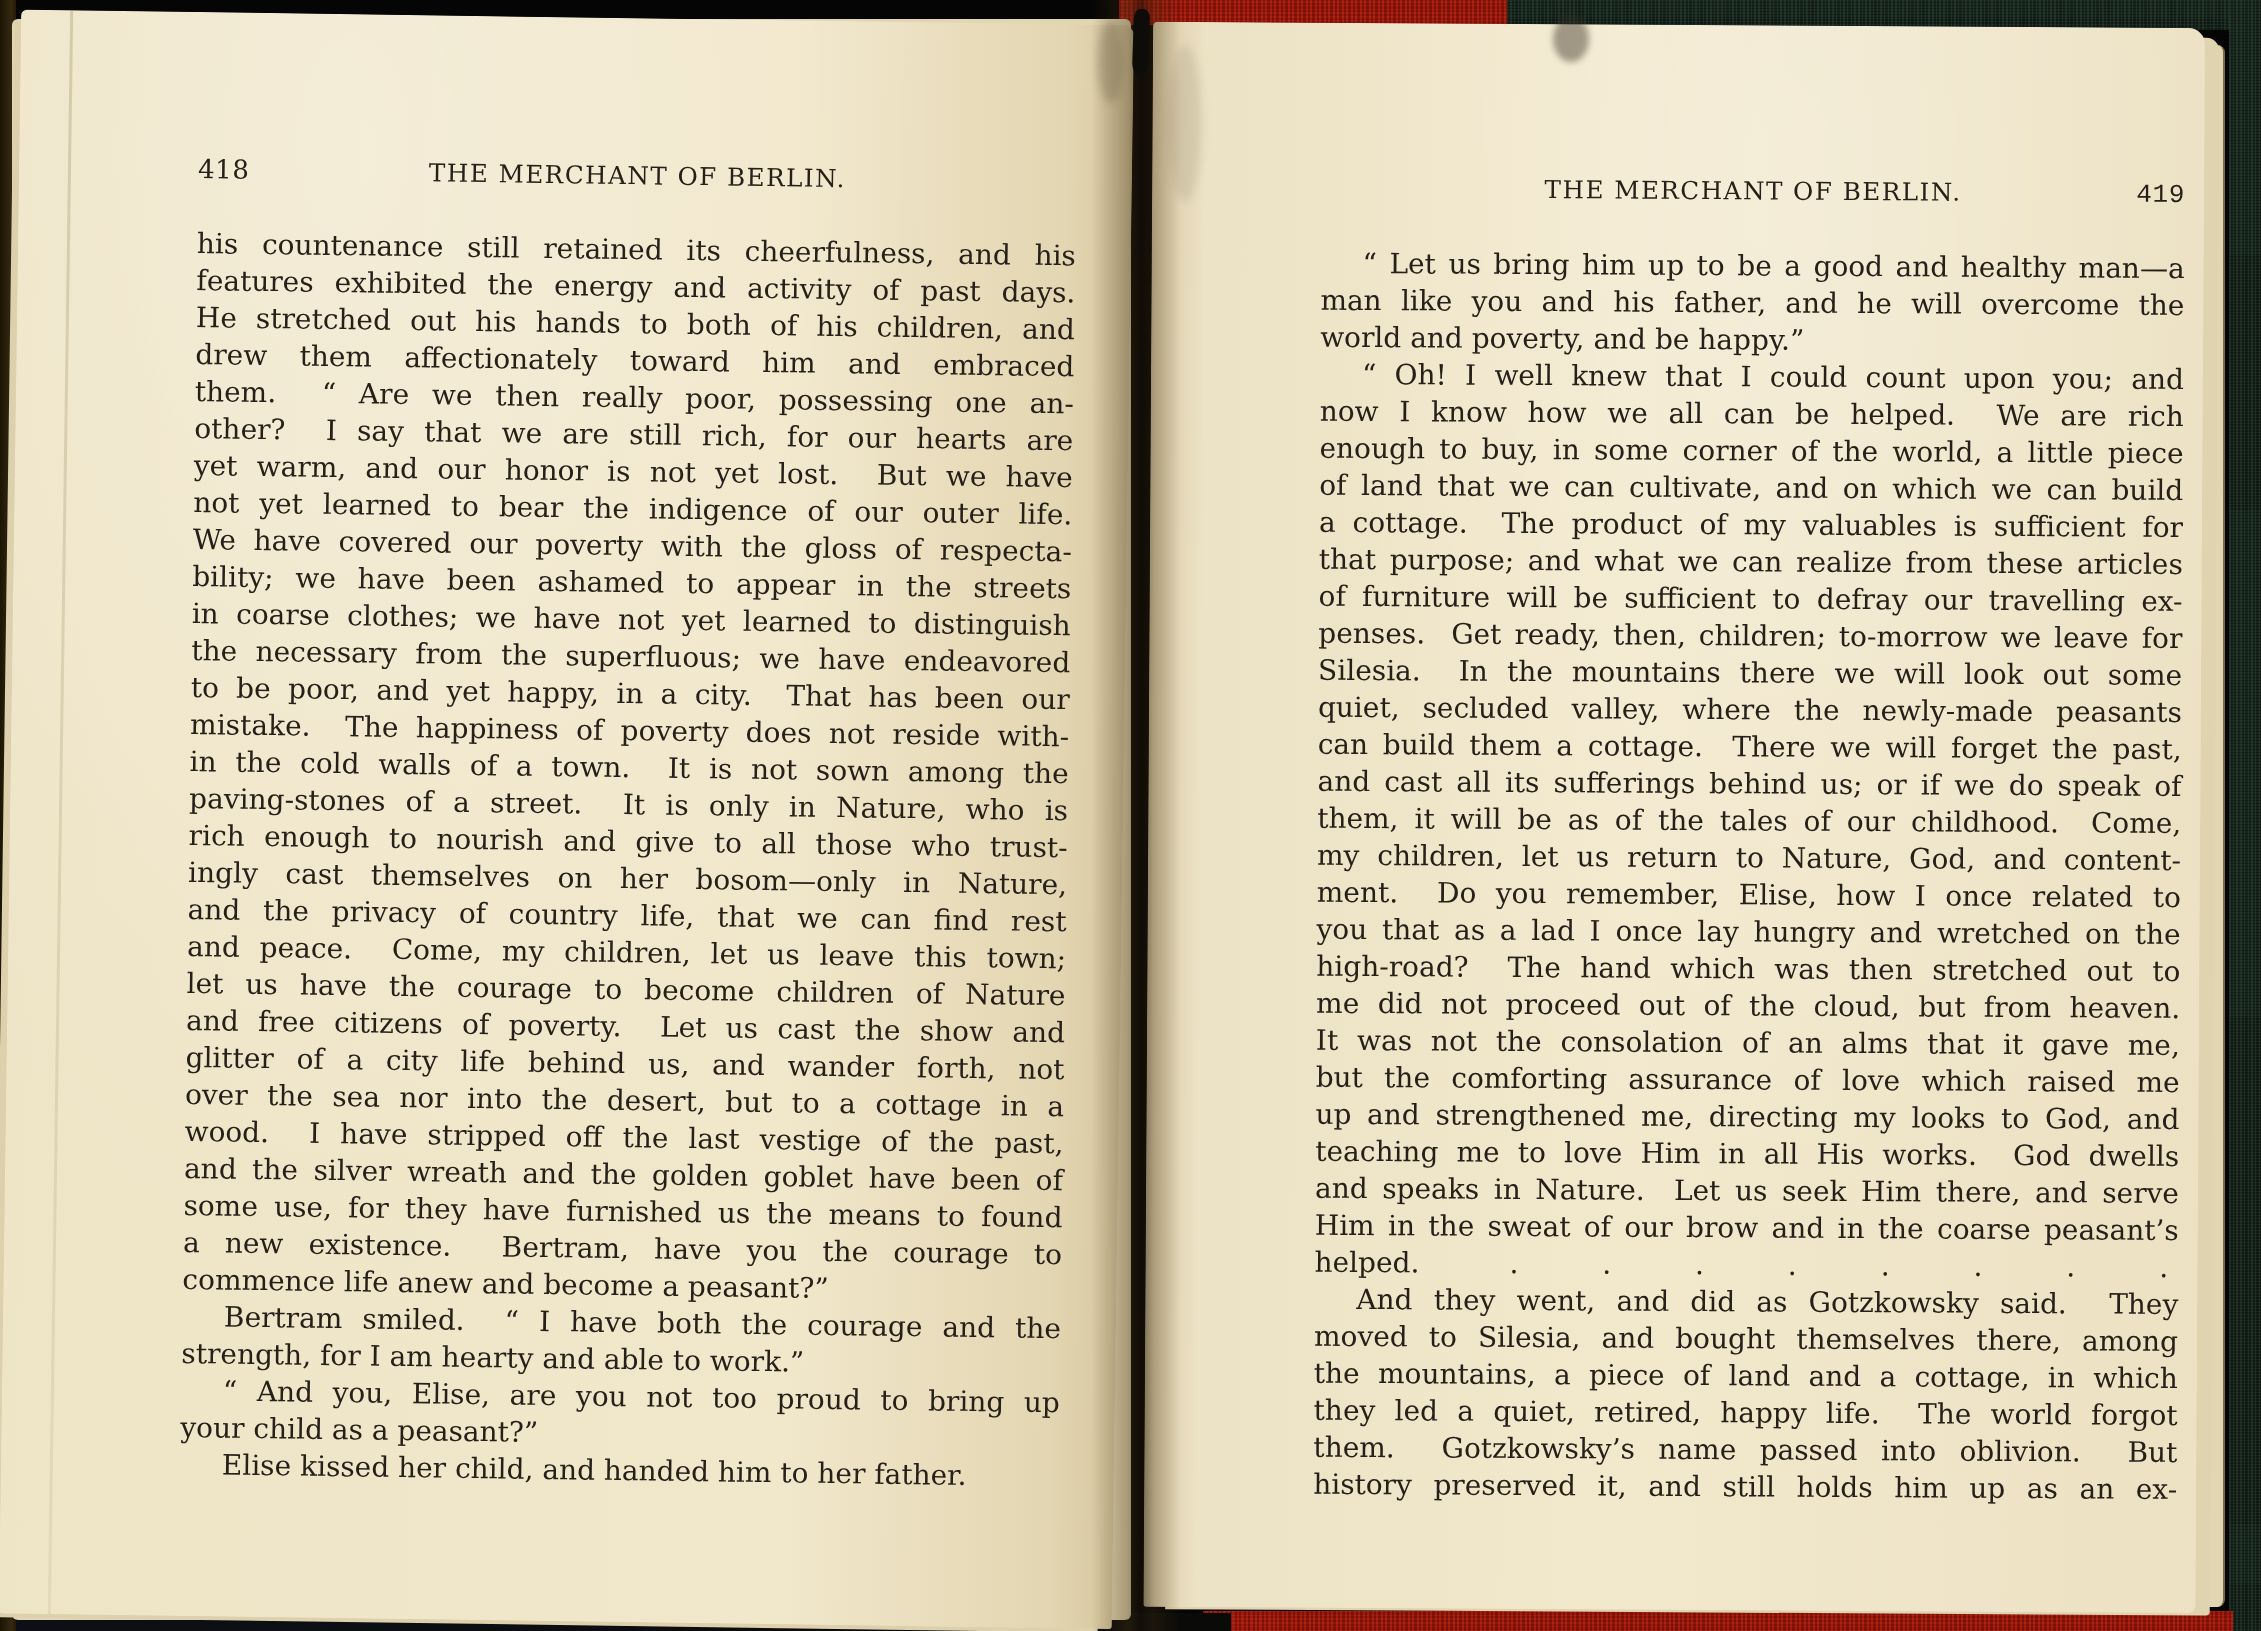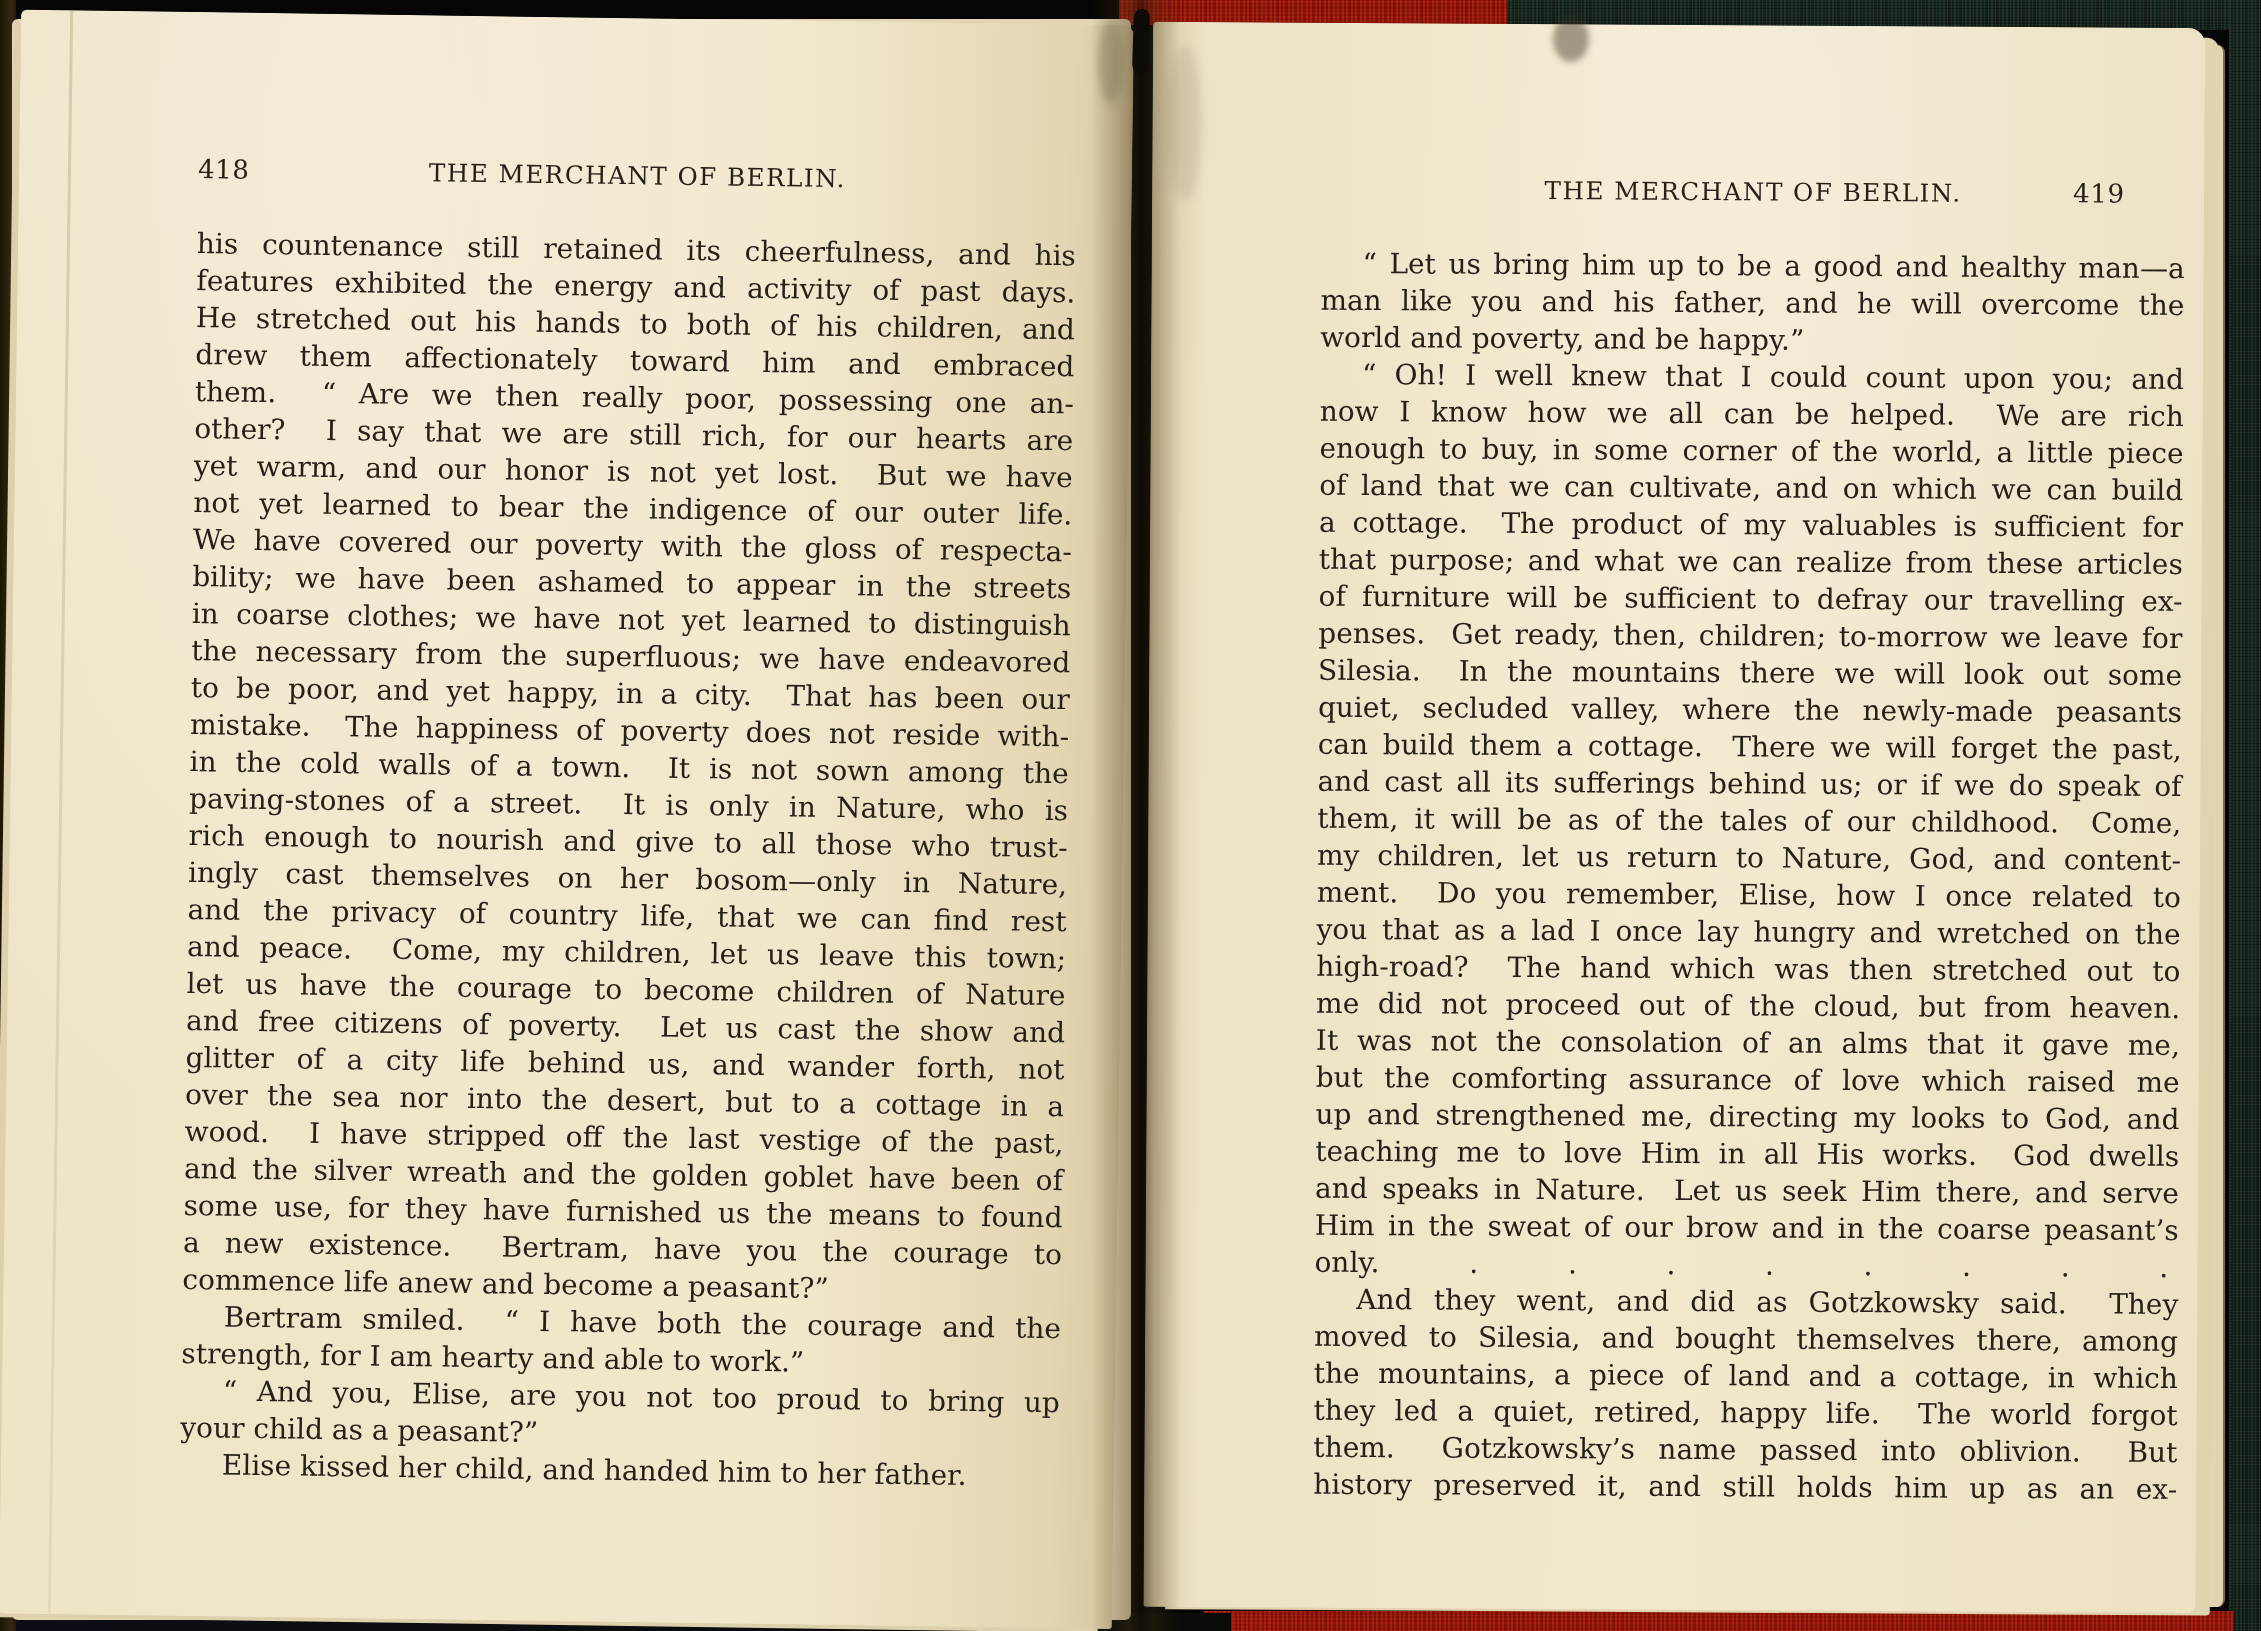--- a/index.html
+++ b/index.html
@@ -72,21 +72,21 @@
   #smudge-1{left:1098px;top:21px;width:25px;height:82px;background:rgba(95,85,60,.30);}
   #smudge-2{left:1553px;top:16.4px;width:36px;height:46px;background:rgba(60,54,38,.45);filter:blur(3px);}
   #smudge-3{left:1168px;top:45px;width:34px;height:157px;background:rgba(120,108,85,.16);}
   
   .header{position:absolute;display:flex;align-items:baseline;
     font-size:24.6px;letter-spacing:1.5px;}
   #page-left .header{top:142px;left:179px;width:879px;}
   #page-right .header{top:151px;left:169px;width:864px;}
   .pagenum{font-size:26px;letter-spacing:0.7px;}
   #page-left .pagenum{width:142px;text-align:left;}
-  #page-right .pagenum{width:112px;}
+  #page-right .pagenum{width:112px;text-align:right;font-family:Liberation Mono, monospace;}
   .runtitle{flex:1;text-align:center;}
   #page-left .runtitle{margin-right:142px;}
   #page-right .runtitle{margin-left:112px;}
   .body{position:absolute;font-size:28px;}
   #page-left .body{top:213px;left:179px;width:879px;}
   #page-right .body{top:222px;left:169px;width:864px;}
   .line{height:37px;line-height:37px;text-align:justify;text-align-last:justify;
     white-space:nowrap;}
   .line.no-j{text-align-last:left;}
   .line.ind{text-indent:42px;}
@@ -179,21 +179,21 @@
       <div class="line">you that as a lad I once lay hungry and wretched on the</div>
       <div class="line">high-road?&nbsp; The hand which was then stretched out to</div>
       <div class="line">me did not proceed out of the cloud, but from heaven.</div>
       <div class="line">It was not the consolation of an alms that it gave me,</div>
       <div class="line">but the comforting assurance of love which raised me</div>
       <div class="line">up and strengthened me, directing my looks to God, and</div>
       <div class="line">teaching me to love Him in all His works.&nbsp; God dwells</div>
       <div class="line">and speaks in Nature.&nbsp; Let us seek Him there, and serve</div>
       <div class="line">Him in the sweat of our brow and in the coarse peasant’s</div>
       <div class="line no-j dotline">
-        <span>only.</span>
+        <span>helped.</span>
         <span class="dots">
           <span>.</span>
           <span>.</span>
           <span>.</span>
           <span>.</span>
           <span>.</span>
           <span>.</span>
           <span>.</span>
           <span>.</span>
         </span>

